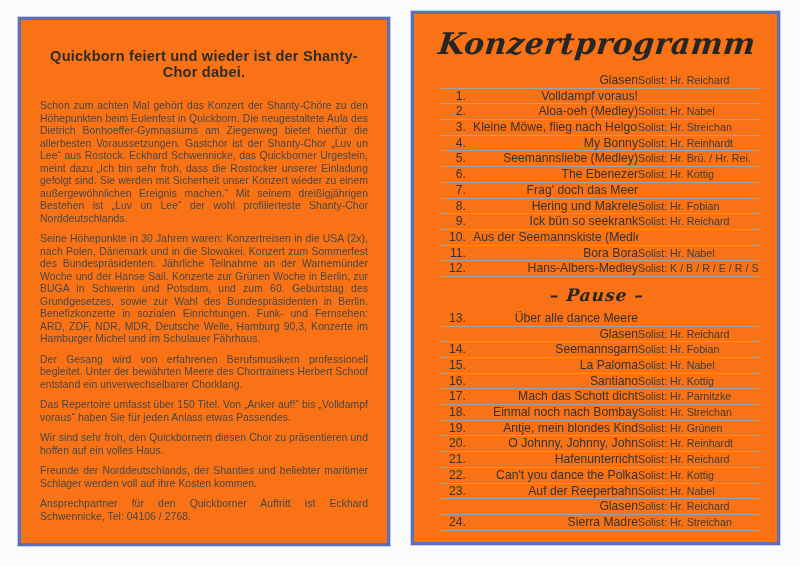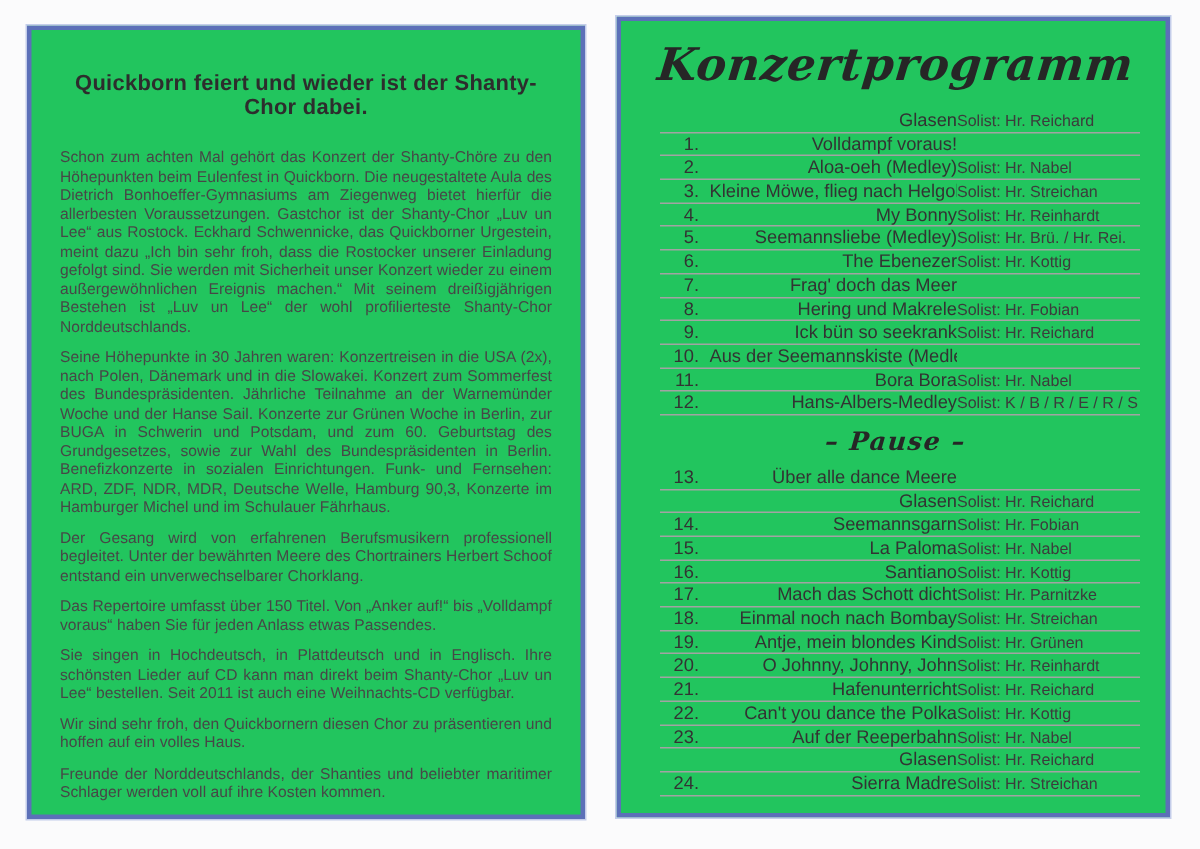--- a/index.html
+++ b/index.html
@@ -2,21 +2,21 @@
 <html><head>
 <meta charset="utf-8">
 <style>
   html,body{margin:0;padding:0;}
   body{
     width:800px;height:566px;position:relative;overflow:hidden;
     background:#fbfbfc;
     font-family:"Liberation Sans",sans-serif;
   }
   .sheet{
-    position:absolute;box-sizing:border-box;background:#22c55e;
+    position:absolute;box-sizing:border-box;background:#f97316;
     border:3px solid #5c70b8;outline:1px solid #c4cdea;
     overflow:hidden;
   }
   .sheet.left{left:18px;top:17px;width:372px;height:529px;padding:20px 19px 16px 19px;}
   .sheet.right{left:411px;top:11px;width:369px;height:534px;padding:10px 15px 0 18px;}
 
   .left-title{
     font-size:14.6px;font-weight:bold;text-align:center;color:#2d2d2d;
     margin:8px 2px 20px 2px;letter-spacing:.2px;
   }
@@ -47,21 +47,20 @@
 </head>
 <body>
 
 <div class="sheet left" style="border-color: rgb(92, 112, 184);">
   <div class="left-title">Quickborn feiert und wieder ist der Shanty-Chor dabei.</div>
   <div>
       <p class="para">Schon zum achten Mal gehört das Konzert der Shanty-Chöre zu den Höhepunkten beim Eulenfest in Quickborn. Die neugestaltete Aula des Dietrich Bonhoeffer-Gymnasiums am Ziegenweg bietet hierfür die allerbesten Voraussetzungen. Gastchor ist der Shanty-Chor „Luv un Lee“ aus Rostock. Eckhard Schwennicke, das Quickborner Urgestein, meint dazu „Ich bin sehr froh, dass die Rostocker unserer Einladung gefolgt sind. Sie werden mit Sicherheit unser Konzert wieder zu einem außergewöhnlichen Ereignis machen.“ Mit seinem dreißigjährigen Bestehen ist „Luv un Lee“ der wohl profilierteste Shanty-Chor Norddeutschlands.</p>
       <p class="para">Seine Höhepunkte in 30 Jahren waren: Konzertreisen in die USA (2x), nach Polen, Dänemark und in die Slowakei. Konzert zum Sommerfest des Bundespräsidenten. Jährliche Teilnahme an der Warnemünder Woche und der Hanse Sail. Konzerte zur Grünen Woche in Berlin, zur BUGA in Schwerin und Potsdam, und zum 60. Geburtstag des Grundgesetzes, sowie zur Wahl des Bundespräsidenten in Berlin. Benefizkonzerte in sozialen Einrichtungen. Funk- und Fernsehen: ARD, ZDF, NDR, MDR, Deutsche Welle, Hamburg 90,3, Konzerte im Hamburger Michel und im Schulauer Fährhaus.</p>
       <p class="para">Der Gesang wird von erfahrenen Berufsmusikern professionell begleitet. Unter der bewährten Meere des Chortrainers Herbert Schoof entstand ein unverwechselbarer Chorklang.</p>
       <p class="para">Das Repertoire umfasst über 150 Titel. Von „Anker auf!“ bis „Volldampf voraus“ haben Sie für jeden Anlass etwas Passendes.</p>
-      <p class="para">Sie singen in Hochdeutsch, in Plattdeutsch und in Englisch. Ihre schönsten Lieder auf CD kann man direkt beim Shanty-Chor „Luv un Lee“ bestellen. Seit 2011 ist auch eine Weihnachts-CD verfügbar.</p>
       <p class="para">Wir sind sehr froh, den Quickbornern diesen Chor zu präsentieren und hoffen auf ein volles Haus.</p>
       <p class="para">Freunde der Norddeutschlands, der Shanties und beliebter maritimer Schlager werden voll auf ihre Kosten kommen.</p>
       <p class="para">Ansprechpartner für den Quickborner Auftritt ist Eckhard Schwennicke, Tel: 04106 / 2768.</p>
     </div>
 </div>
 
 <div class="sheet right" style="border-color: rgb(92, 112, 184);">
   <div class="program-title">Konzertprogramm</div>
   <div class="program-list">
       <div class="row">

